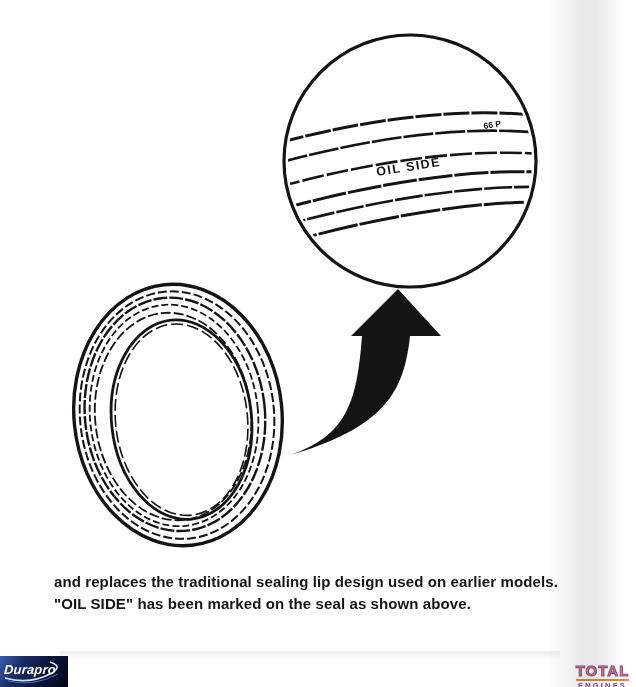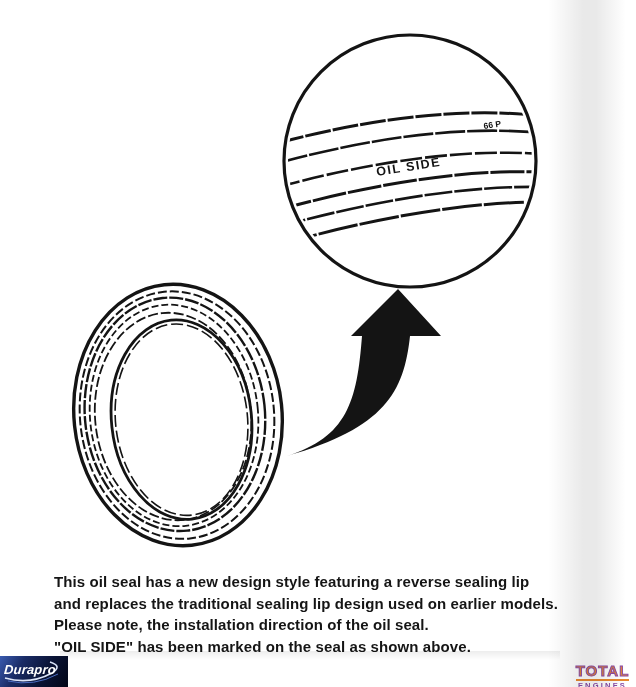--- a/index.html
+++ b/index.html
@@ -88,23 +88,21 @@
       <ellipse cx="174" cy="415" rx="84" ry="111" stroke-width="1.8" stroke-dasharray="7 3"></ellipse>
       <ellipse cx="173" cy="416" rx="78" ry="104" stroke-width="1.8" stroke-dasharray="10 3"></ellipse>
       <ellipse cx="181" cy="420" rx="70" ry="100" stroke-width="2.8"></ellipse>
       <ellipse cx="181" cy="420" rx="66" ry="96" stroke-width="1.6" stroke-dasharray="12 4"></ellipse>
     </g>
 
     <path d="M 398 289 L 441 336 L 410 336 C 404 392 385 428 287 456 C 347 437 357 402 362 336 L 351 336 Z" fill="#141414" stroke="none"></path>
   </svg>
 
   <div class="caption">
-    <div>This oil seal has a new design style featuring a reverse sealing lip</div>
     <div>and replaces the traditional sealing lip design used on earlier models.</div>
-    <div>Please note, the installation direction of the oil seal.</div>
     <div>"OIL SIDE" has been marked on the seal as shown above.</div>
   </div>
 
   <div class="durapro">
     <svg width="68" height="31" viewBox="0 0 68 31" xmlns="http://www.w3.org/2000/svg">
       <path d="M 5 22 Q 30 29 52 17 Q 63 10 50 6" fill="none" stroke="#dbe4f8" stroke-width="1.6"></path>
       <path d="M 8 25 Q 34 31 58 18" fill="none" stroke="#4a6cc0" stroke-width="1"></path>
     </svg>
     <span class="dp-text">Durapro</span>
   </div>

